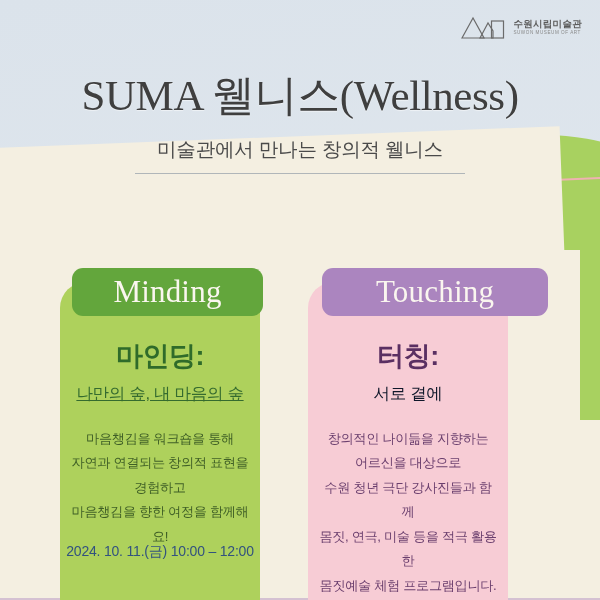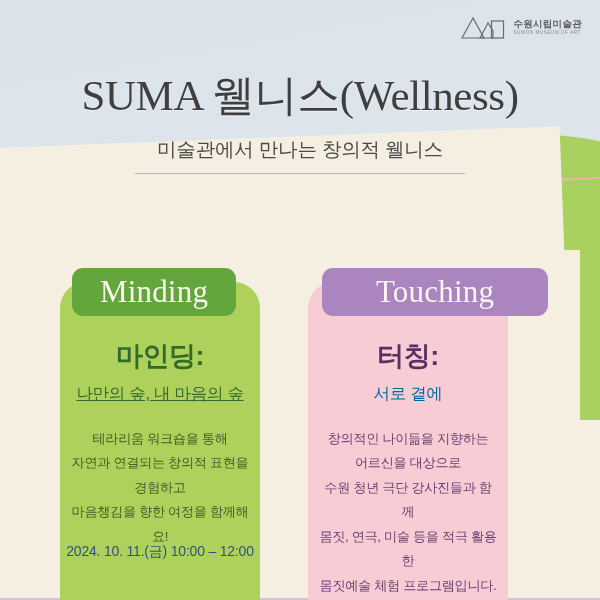--- a/index.html
+++ b/index.html
@@ -122,38 +122,38 @@
     top:268px;
     height:48px;
     border-radius:11px;
     display:flex; align-items:center; justify-content:center;
     font-family:"Liberation Serif", serif;
     font-size:31px;
     color:#faf6ef;
     letter-spacing:.2px;
     z-index:5;
   }
-  .tab.minding { left:72px;  width:164px; background:#63a63c; }
+  .tab.minding { left:72px;  width:191px; background:#63a63c; }
   .tab.touching{ left:322px; width:226px; background:#ab85bf; }
 
   .card-ko-title {
     font-size:27px;
     font-weight:bold;
     letter-spacing:-0.5px;
   }
   .card.minding  .card-ko-title { color:#2f6b2a; }
   .card.touching .card-ko-title { color:#5a2f62; }
 
   .card-ko-sub {
     margin-top:9px;
     font-size:16.5px;
     letter-spacing:-0.3px;
   }
   .card.minding  .card-ko-sub { color:#356b2f;text-decoration:underline; }
-  .card.touching .card-ko-sub { color:#0369a1; }
+  .card.touching .card-ko-sub { color:#0f172a; }
 
   .card-body {
     margin-top:22px;
     font-size:13.2px;
     line-height:1.85;
     letter-spacing:-0.35px;
     padding:0 10px;
   }
   .card.minding  .card-body { color:#3f5f26; }
   .card.touching .card-body { color:#6b3f6e; }
@@ -203,21 +203,21 @@
   <div class="cards">
 
     <div class="tab minding">
       <span>Minding</span>
     </div>
 
     <div class="card minding">
       <div class="card-ko-title">마인딩:</div>
       <div class="card-ko-sub">나만의 숲, 내 마음의 숲</div>
       <div class="card-body">
-          <div>테라리움 워크숍을 통해</div>
+          <div>마음챙김을 워크숍을 통해</div>
           <div>자연과 연결되는 창의적 표현을 경험하고</div>
           <div>마음챙김을 향한 여정을 함께해요!</div>
         </div>
       <div class="card-date">2024. 10. 11.(금) 10:00 – 12:00</div>
     </div>
 
     <div class="tab touching">
       <span>Touching</span>
     </div>
 

